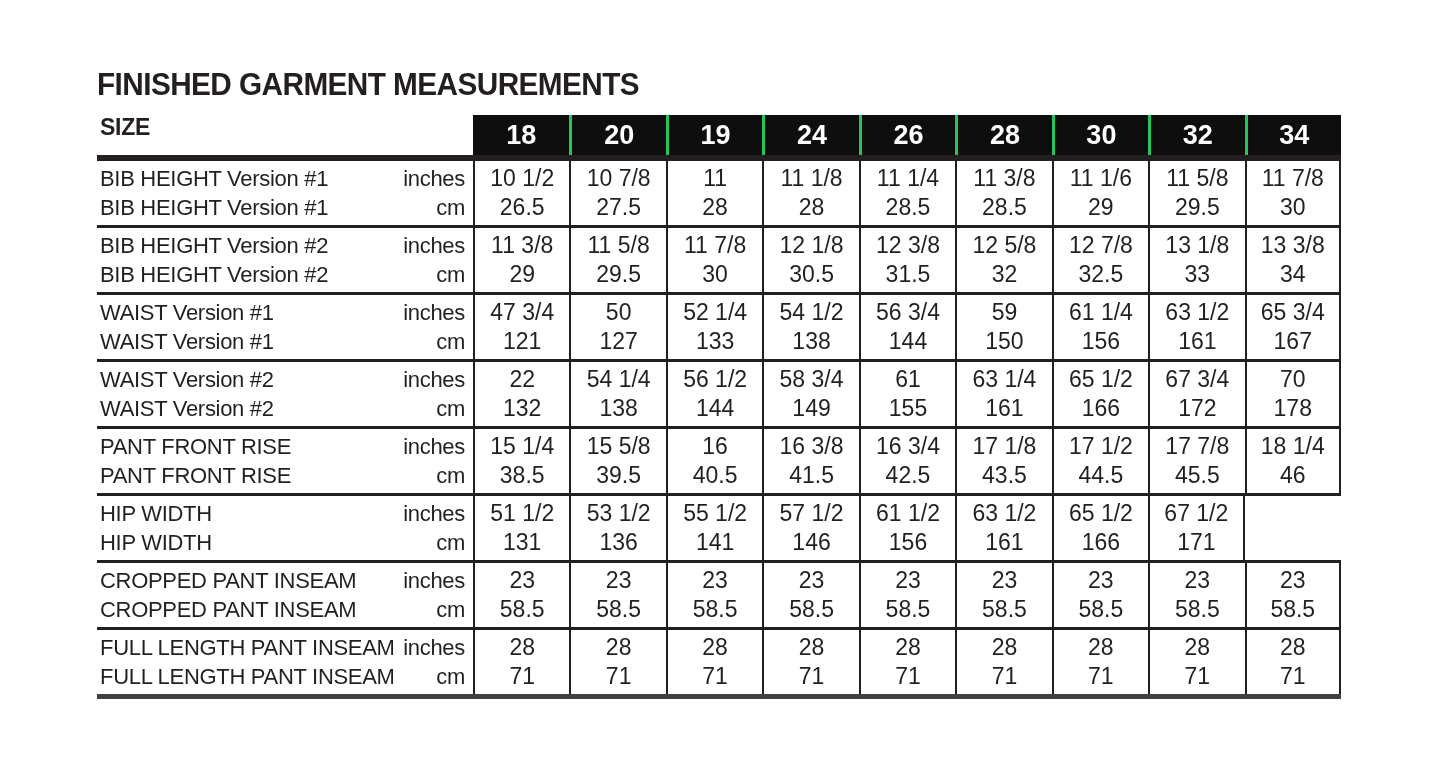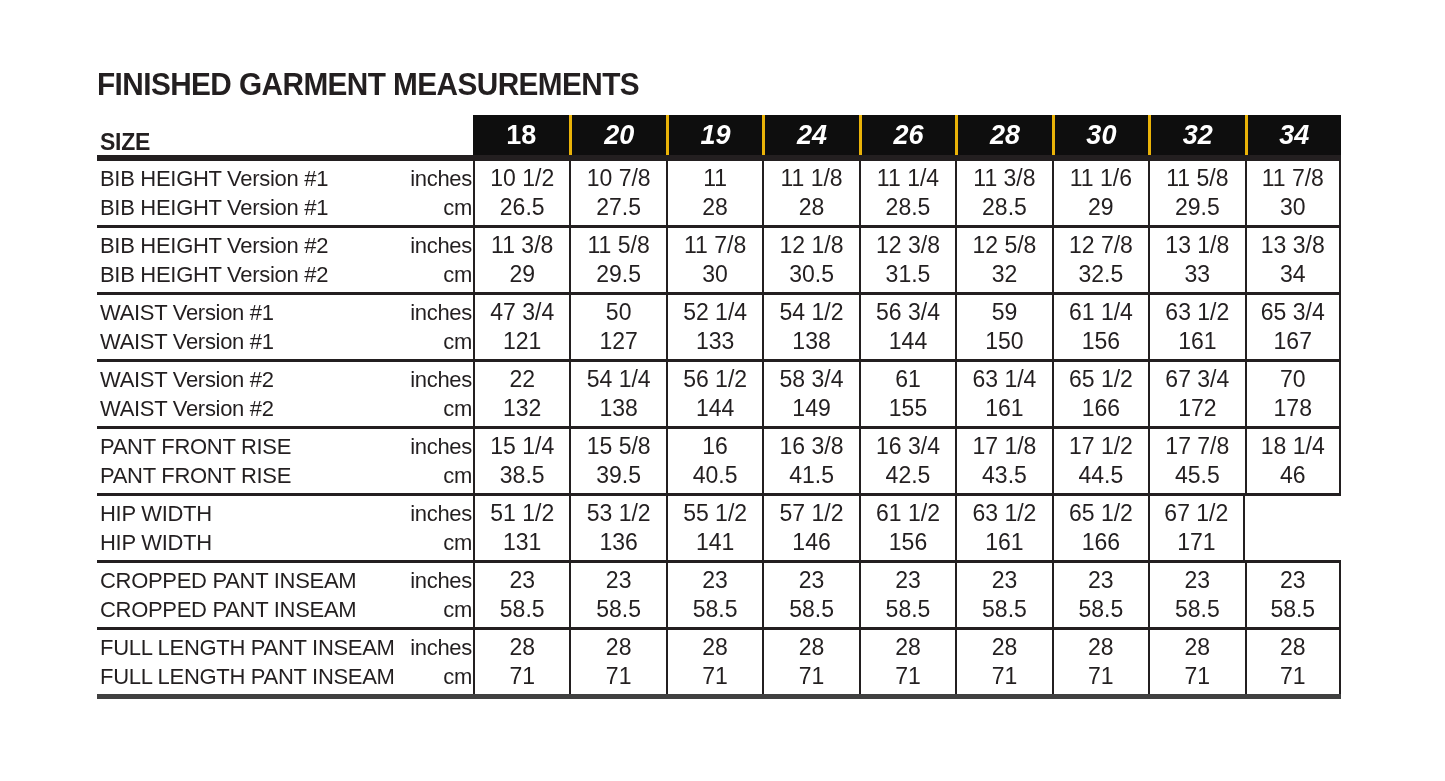--- a/index.html
+++ b/index.html
@@ -39,54 +39,54 @@
     display: grid;
     grid-template-columns: 376px repeat(9, 1fr);
   }
 
   .header-row { height: 40px; }
 
   .size-label {
     display: flex;
     align-items: flex-end;
     padding-left: 3px;
-    padding-bottom: 1px;
+    padding-bottom: 16px;
     font-size: 23px;
     font-weight: 700;
     letter-spacing: -0.3px;
     line-height: 1;
   }
 
   .size-cell {
     background: #0e0e0e;
     color: #ffffff;
     display: flex;
     align-items: center;
     justify-content: center;
     font-size: 27px;
     font-weight: 700;
   }
-  .size-cell + .size-cell { border-left: 3px solid #eab308; font-style: italic; }
+  .size-cell + .size-cell { border-left: 3px solid #22c55e; }
 
   .header-underline {
     height: 6px;
     background: #231f20;
   }
 
   .group {
     height: 64px;
     border-bottom: 3px solid #231f20;
   }
   .group:last-child { border-bottom: 5px solid #404040; }
 
   .label-cell {
     display: flex;
     flex-direction: column;
     justify-content: center;
-    padding: 0 1px 0 3px;
+    padding: 0 8px 0 3px;
   }
 
   .label-line {
     display: flex;
     justify-content: space-between;
     align-items: baseline;
     font-size: 22px;
     line-height: 29px;
     letter-spacing: -0.3px;
     white-space: nowrap;

